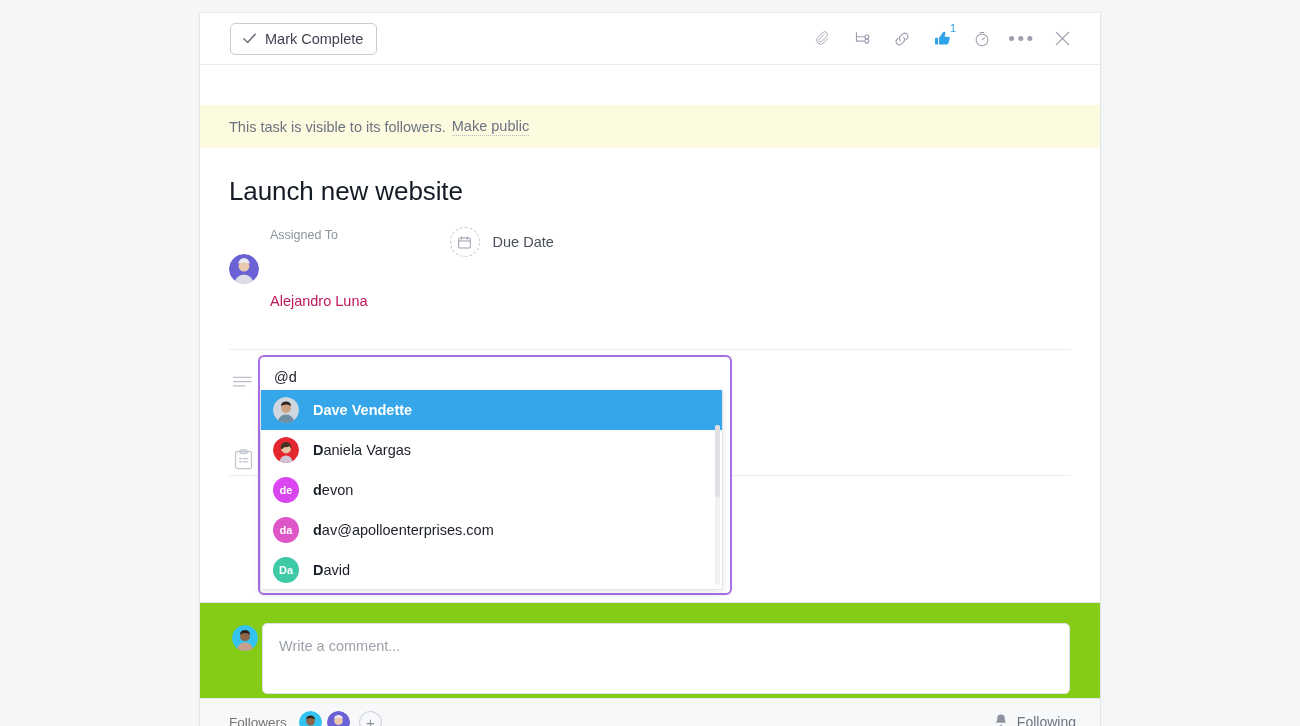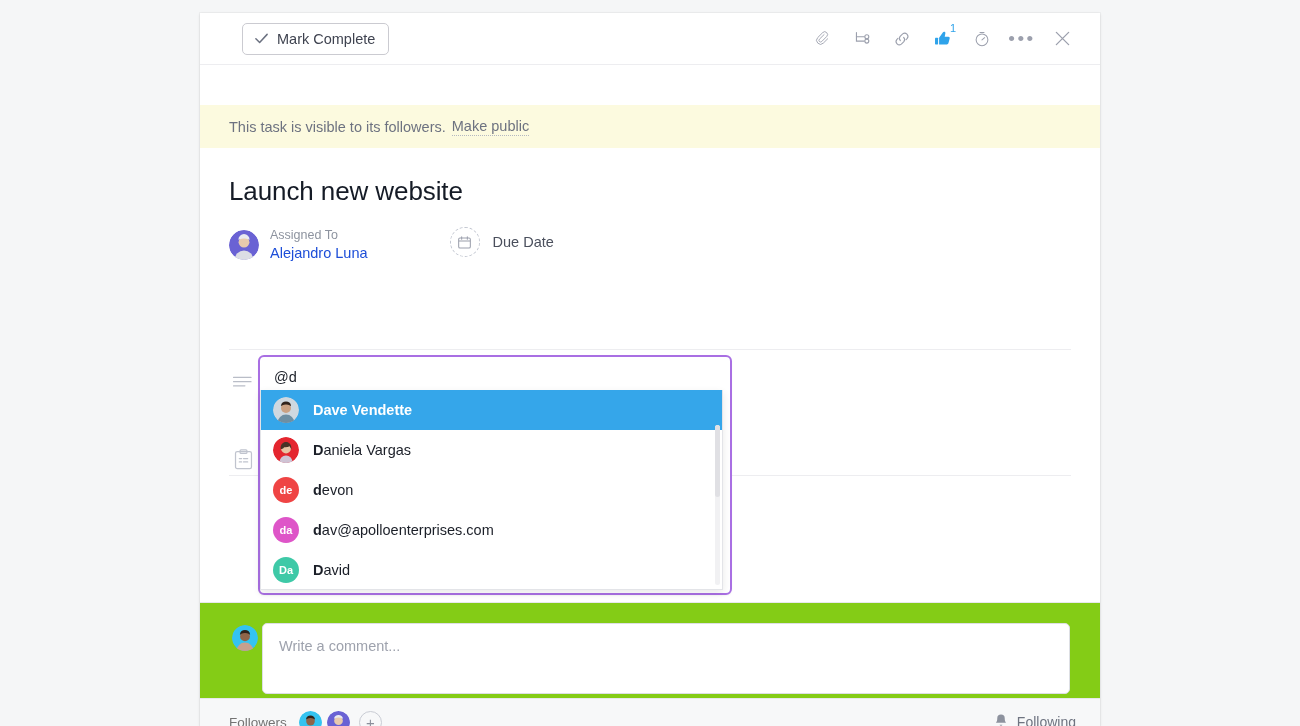--- a/index.html
+++ b/index.html
@@ -18,21 +18,21 @@
     width: 900px; height: 713px;
     background: #ffffff;
     box-shadow: 0 1px 3px rgba(0,0,0,.10), 0 0 0 1px rgba(0,0,0,.03);
     overflow: hidden;
   }
 
   
   #toolbar {
     height: 52px;
     display: flex; align-items: center;
-    padding: 0 24px 0 42px;
+    padding: 0 24px 0 30px;
     border-bottom: 1px solid #ededf0;
     background: #fff;
   }
   #mark-complete-btn {
     display: flex; align-items: center; gap: 8px;
     height: 32px; padding: 0 13px 0 11px;
     border: 1px solid #cbcbd1; border-radius: 5px;
     background: #fff; cursor: pointer;
     font-size: 14.5px; color: #3f4350;
     font-family: "Liberation Sans", sans-serif;
@@ -73,21 +73,21 @@
   #task-title {
     font-size: 26px; color: #151b26; font-weight: 400;
     padding-top: 28px; letter-spacing: -0.1px;
   }
 
   #meta-row { display: flex; align-items: flex-start; margin-top: 20px; height: 38px; }
   .assignee { display: flex; align-items: center; gap: 11px; }
   .avatar { border-radius: 50%; overflow: hidden; flex: none; position: relative; }
   .meta-labels { line-height: 1.32; }
   .meta-label { font-size: 12.5px; color: #8d939f; }
-  .meta-value { font-size: 14.5px; color: #1d4ed8; }
+  .meta-value { font-size: 14.5px; color: #be185d; margin-top: 48px; }
 
   .due-date { display: flex; align-items: center; gap: 13px; margin-left: 82px; cursor: pointer; }
   .due-circle {
     width: 30px; height: 30px; border-radius: 50%;
     border: 1px dashed #c2c6d0;
     display: flex; align-items: center; justify-content: center;
     color: #9ca0ad;
   }
   .due-text { font-size: 14.5px; color: #4a4f5c; }
 
@@ -326,21 +326,21 @@
               <circle cx="13" cy="11.6" r="4.9" fill="#e8c3a4"></circle>
               <path d="M7.6 11.5c0-4.3 2.4-6.6 5.4-6.6s5.4 2.3 5.4 6.6c0 1.6-.8-.9-1.7-2.3-1.5.9-3.5 1.3-5.4 1.1-.9 1-2.6 2.6-3.7 1.2z" fill="#4a3226"></path>
             </svg>
           </div>
           <div class="label">
             <b>D</b><span>aniela Vargas</span>
           </div>
         </div>
 
         <div class="mention-item">
-          <div class="ava-initials" style="background:#ef4444;">
+          <div class="ava-initials" style="background:#d946ef;">
             <span>de</span>
           </div>
           <div class="label">
             <b>d</b><span>evon</span>
           </div>
         </div>
 
         <div class="mention-item">
           <div class="ava-initials" style="background:#de55c8;">
             <span>da</span>

